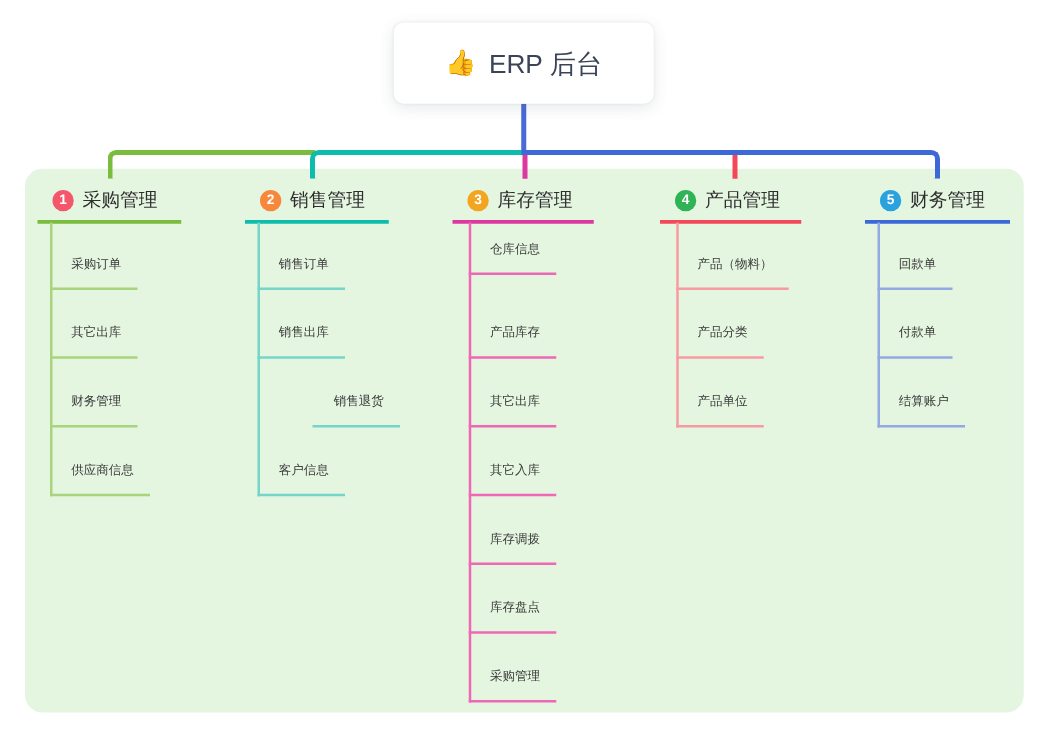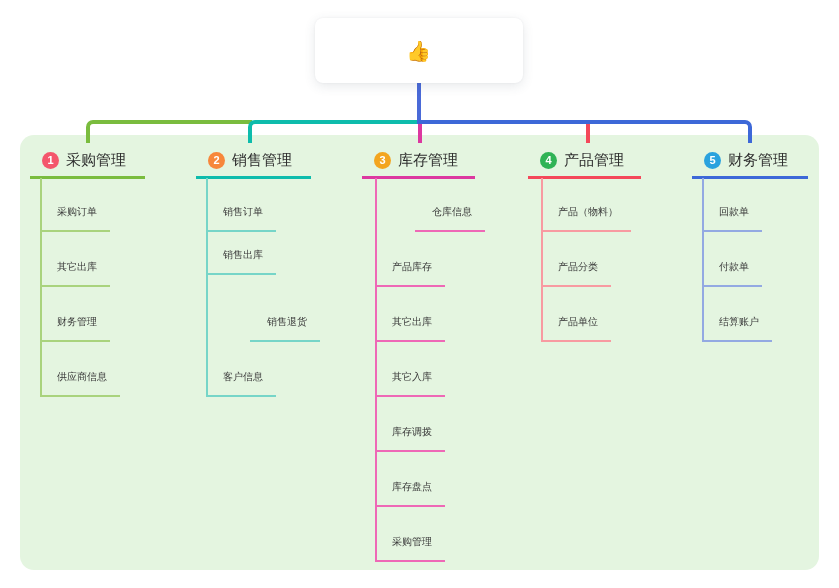--- a/index.html
+++ b/index.html
@@ -54,20 +54,21 @@
 <body>
 
 <div id="stage">
 
   <div class="panel"></div>
 
   <div class="conn vdrop" id="root-drop" style="left: 417px; top: 83px; height: 38px; background: rgb(74, 106, 216);"></div>
 
   <div class="root-card">
     <span class="emoji">👍</span>
+    <span>ERP 后台</span>
   </div>
 
   <div id="connectors">
       <div class="conn vdrop" style="left: 586px; top: 121px; height: 22px; background: rgb(244, 72, 90);"></div>
       <div class="conn vdrop" style="left: 418px; top: 121px; height: 22px; background: rgb(220, 56, 160);"></div>
       <div class="conn elbow-left" style="left: 86px; top: 120px; width: 162px; height: 19px; border-color: rgb(122, 188, 62);"></div>
       <div class="conn elbow-left" style="left: 248px; top: 120px; width: 167px; height: 19px; border-color: rgb(14, 188, 172);"></div>
       <div class="conn elbow-right" style="left: 417px; top: 120px; width: 331px; height: 19px; border-color: rgb(61, 104, 216);"></div>
     </div>
   <div id="branches">
@@ -82,31 +83,31 @@
         <div class="sub-item" style="left: 40px; top: 312px; border-bottom-color: rgb(169, 211, 125);">财务管理</div>
         <div class="sub-item" style="left: 40px; top: 367px; border-bottom-color: rgb(169, 211, 125);">供应商信息</div>
       </div>
       <div>
         <div class="branch-title" style="left: 196px; width: 103px; border-bottom-color: rgb(14, 188, 172);">
           <span class="badge" style="background: rgb(247, 135, 59);">2</span>
           <span>销售管理</span>
         </div>
         <div class="item-line" style="left: 206px; top: 178px; height: 219px; background: rgb(118, 213, 200);"></div>
         <div class="sub-item" style="left: 206px; top: 202px; border-bottom-color: rgb(118, 213, 200);">销售订单</div>
-        <div class="sub-item" style="left: 206px; top: 245px; border-bottom-color: rgb(118, 213, 200);">销售出库</div>
+        <div class="sub-item" style="left: 206px; top: 257px; border-bottom-color: rgb(118, 213, 200);">销售出库</div>
         <div class="sub-item" style="left: 206px; top: 312px; border-bottom-color: rgb(118, 213, 200); margin-left: 44px;">销售退货</div>
         <div class="sub-item" style="left: 206px; top: 367px; border-bottom-color: rgb(118, 213, 200);">客户信息</div>
       </div>
       <div>
         <div class="branch-title" style="left: 362px; width: 101px; border-bottom-color: rgb(220, 56, 160);">
           <span class="badge" style="background: rgb(243, 165, 31);">3</span>
           <span>库存管理</span>
         </div>
         <div class="item-line" style="left: 375px; top: 178px; height: 384px; background: rgb(238, 104, 182);"></div>
-        <div class="sub-item" style="left: 375px; top: 202px; border-bottom-color: rgb(238, 104, 182); margin-left: 40px;">仓库信息</div>
+        <div class="sub-item" style="left: 375px; top: 190px; border-bottom-color: rgb(238, 104, 182);">仓库信息</div>
         <div class="sub-item" style="left: 375px; top: 257px; border-bottom-color: rgb(238, 104, 182);">产品库存</div>
         <div class="sub-item" style="left: 375px; top: 312px; border-bottom-color: rgb(238, 104, 182);">其它出库</div>
         <div class="sub-item" style="left: 375px; top: 367px; border-bottom-color: rgb(238, 104, 182);">其它入库</div>
         <div class="sub-item" style="left: 375px; top: 422px; border-bottom-color: rgb(238, 104, 182);">库存调拨</div>
         <div class="sub-item" style="left: 375px; top: 477px; border-bottom-color: rgb(238, 104, 182);">库存盘点</div>
         <div class="sub-item" style="left: 375px; top: 532px; border-bottom-color: rgb(238, 104, 182);">采购管理</div>
       </div>
       <div>
         <div class="branch-title" style="left: 528px; width: 101px; border-bottom-color: rgb(244, 72, 90);">
           <span class="badge" style="background: rgb(47, 179, 85);">4</span>

